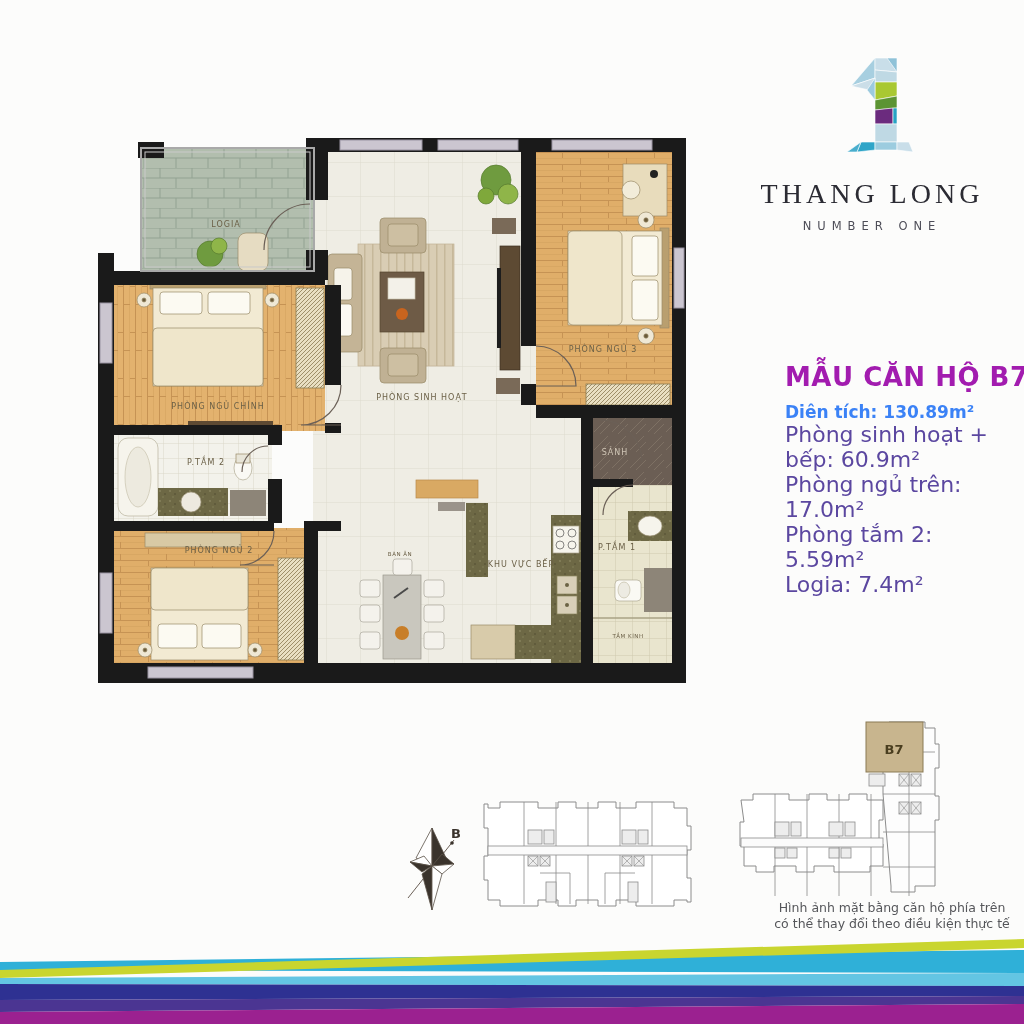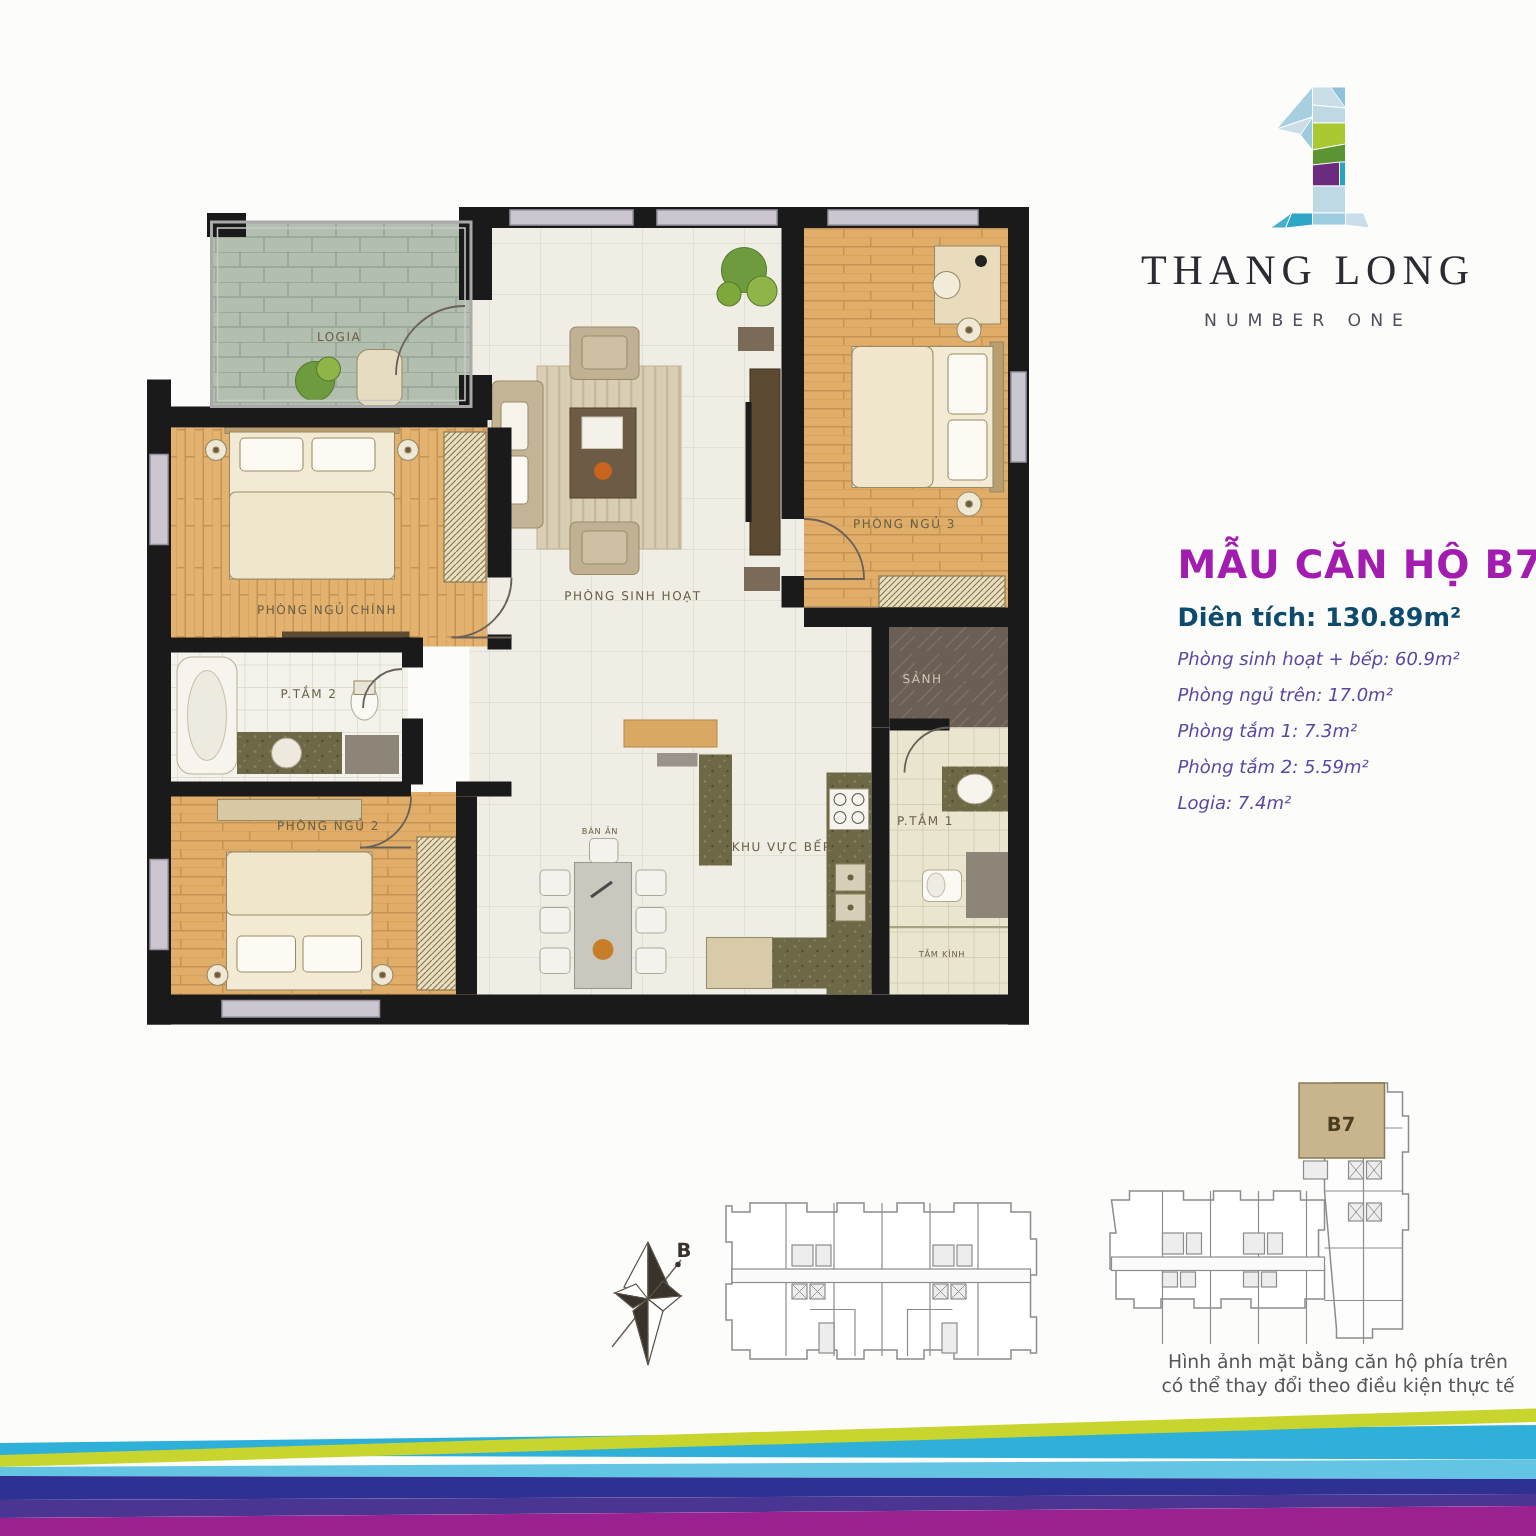--- a/index.html
+++ b/index.html
@@ -5,30 +5,30 @@
   html,body{margin:0;padding:0;}
   body{
     width:1024px;height:1024px;position:relative;overflow:hidden;
     background:#FCFCFB;font-family:"DejaVu Sans",sans-serif;
   }
   
   .logo{position:absolute;left:758px;top:50px;width:228px;text-align:center;}
   .logo .digit{display:block;margin:0 auto;}
   .logo .brand-name{
     font-family:"Liberation Serif","DejaVu Serif",serif;
-    font-size:28px;letter-spacing:4px;color:#2B2B33;margin-top:3px;white-space:nowrap;
+    font-size:28px;letter-spacing:4px;color:#2B2B33;margin-top:16px;white-space:nowrap;
   }
   .logo .brand-tagline{
     font-size:11.5px;letter-spacing:6px;color:#4E4E58;margin-top:9px;white-space:nowrap;
   }
   
   .info{position:absolute;left:785px;top:362px;width:230px;}
   .info .title{font-size:26px;font-weight:bold;color:#a21caf;letter-spacing:0.5px;white-space:nowrap;}
-  .info .area{font-size:17px;font-weight:bold;color:#0c4a6e;margin-top:10px;}
-  .info .line{font-size:12px;color:#5B47A0;margin-top:10px;font-style:italic;}
+  .info .area{font-size:17px;font-weight:bold;color:#3b82f6;margin-top:10px;}
+  .info .line{font-size:22px;color:#5B47A0;margin-top:0;}
   
   .plan{position:absolute;left:88px;top:128px;}
   
   .compass{position:absolute;left:400px;top:820px;}
   .keyplan-left{position:absolute;left:480px;top:788px;}
   .keyplan-right{position:absolute;left:733px;top:712px;}
   .disclaimer{
     position:absolute;left:742px;top:900px;width:300px;text-align:center;
     font-size:12.5px;line-height:16px;color:#55565A;
   }
@@ -298,21 +298,20 @@
     <text x="312" y="428" class="room-label-sm">BÀN ĂN</text>
     <text x="540" y="510" class="room-label-sm">TẮM KÍNH</text>
   </g>
 </svg>
 
 <div class="info">
   <div class="title">MẪU CĂN HỘ B7</div>
   <div class="area">Diên tích: 130.89m²</div>
   <div class="line">Phòng sinh hoạt + bếp: 60.9m²</div>
   <div class="line">Phòng ngủ trên: 17.0m²</div>
-  <div class="line">Phòng tắm 1: 7.3m²</div>
   <div class="line">Phòng tắm 2: 5.59m²</div>
   <div class="line">Logia: 7.4m²</div>
 </div>
 
 <svg class="compass" width="64" height="98" viewBox="0 0 64 98">
   <line x1="8" y1="78" x2="54" y2="20" stroke="#6B6057" stroke-width="1"></line>
   <circle cx="52" cy="23" r="1.8" fill="#3A332C"></circle>
   <g stroke="#5A5248" stroke-width="0.8">
     <polygon points="32,8 32,46 16,38" fill="#FFFFFF"></polygon>
     <polygon points="32,8 46,38 32,46" fill="#3A332C"></polygon>

